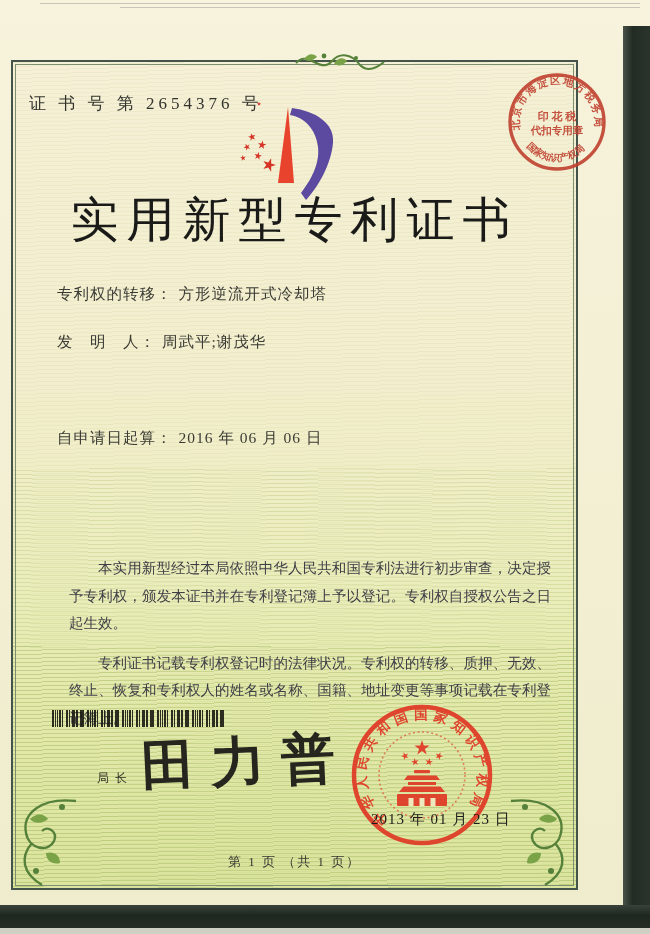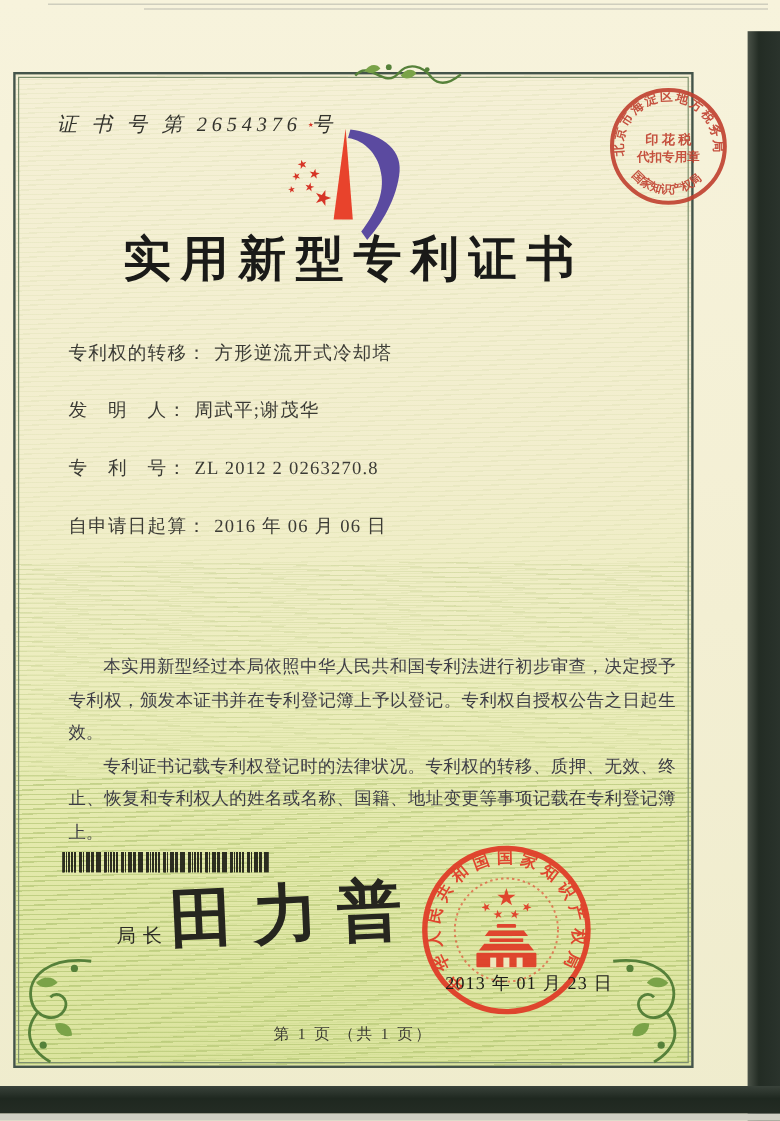--- a/index.html
+++ b/index.html
@@ -18,34 +18,34 @@
   
   .cert{position:absolute;left:11px;top:60px;width:563px;height:826px;
     border:2px solid #44544a;
     background:linear-gradient(180deg,#f5f0d6 0%,#f2eecd 40%,#ecedbd 62%,#e3e9ab 78%,#dbe49e 100%);}
   .cert-inner{position:absolute;inset:2px;border:1px solid #7d8f6f;pointer-events:none;}
   .waves{position:absolute;pointer-events:none;}
   .waves-soft{inset:0;background:repeating-linear-gradient(178.5deg,rgba(150,175,85,0.09) 0 1px,transparent 1px 4px);}
   .waves-mid{left:0;right:0;bottom:240px;height:180px;background:repeating-linear-gradient(181deg,rgba(140,168,72,0.16) 0 1px,transparent 1px 4px);}
   .waves-strong{left:0;right:0;bottom:0;height:242px;background:repeating-linear-gradient(179deg,rgba(132,163,62,0.30) 0 1px,transparent 1px 4px);}
   
-  .cert-number{position:absolute;left:34px;top:30px;font-size:17px;letter-spacing:4px;color:#33332d;font-style:italic;}
+  .cert-number{position:absolute;left:16px;top:30px;font-size:17px;letter-spacing:4px;color:#33332d;}
   .cert-title{position:absolute;left:0;right:0;top:126px;text-align:center;
-    font-size:40px;font-weight:bold;letter-spacing:8px;color:#1a1a18;}
+    font-size:48px;font-weight:normal;letter-spacing:8px;color:#1a1a18;}
   .field{position:absolute;left:44px;font-size:15.5px;color:#3b3b35;letter-spacing:1px;white-space:nowrap;}
   .field .val{margin-left:6px;}
   .f0{top:222px}.f1{top:270px}.f2{top:318px}.f3{top:366px}.f4{top:414px}.f5{top:462px}
   .body-text{position:absolute;left:44px;top:481px;width:506px;
     font-size:14.5px;line-height:27.6px;color:#3e3e46;text-align:justify;}
-  .body-text p{margin:0;text-indent:2em;}
+  .body-text p{margin:12px;text-indent:2em;}
   .barcode{position:absolute;left:39px;top:648px;width:172px;height:17px;opacity:.88;
     background-image:
       repeating-linear-gradient(90deg,#15150f 0 2px,transparent 2px 3px,#15150f 3px 4px,transparent 4px 7px),
       repeating-linear-gradient(90deg,#15150f 0 1px,transparent 1px 5px);}
-  .director{position:absolute;left:84px;top:708px;font-size:16px;letter-spacing:6px;color:#2c2c26;}
+  .director{position:absolute;left:84px;top:708px;font-size:12px;letter-spacing:6px;color:#2c2c26;}
   .signature{position:absolute;left:128px;top:664px;font-size:54px;font-weight:600;
     letter-spacing:16px;color:#26261f;transform:rotate(-2.5deg);white-space:nowrap;}
   .page-footer{position:absolute;left:0;right:0;top:791px;text-align:center;
     font-size:13px;letter-spacing:2px;color:#3a3a32;font-family:Liberation Serif, serif;}
   
   .logo{position:absolute;left:240px;top:95px;}
   .tax-stamp{position:absolute;left:505px;top:70px;opacity:.9;}
   .office-seal{position:absolute;left:347px;top:700px;opacity:.93;}
   .seal-date{position:absolute;left:371px;top:810px;font-size:15px;letter-spacing:1px;color:#1c1c1a;}
   .flourish-top{position:absolute;left:294px;top:45px;}
@@ -76,23 +76,20 @@
   <div class="cert-inner"></div>
 
   <div class="cert-number">证 书 号 第 2654376 号</div>
   <div class="cert-title">实用新型专利证书</div>
 
   <div class="field f0">
     <span>专利权的转移：</span><span class="val">方形逆流开式冷却塔</span>
   </div>
   <div class="field f1">
     <span>发　明　人：</span><span class="val">周武平;谢茂华</span>
-  </div>
-  <div class="field f2">
-    <span>专　利　号：</span><span class="val">ZL 2012 2 0263270.8</span>
   </div>
   <div class="field f3">
     <span>自申请日起算：</span><span class="val">2016 年 06 月 06 日</span>
   </div>
 
   <div class="body-text">
     <p>本实用新型经过本局依照中华人民共和国专利法进行初步审查，决定授予专利权，颁发本证书并在专利登记簿上予以登记。专利权自授权公告之日起生效。</p>
     <p>专利证书记载专利权登记时的法律状况。专利权的转移、质押、无效、终止、恢复和专利权人的姓名或名称、国籍、地址变更等事项记载在专利登记簿上。</p>
   </div>
 

